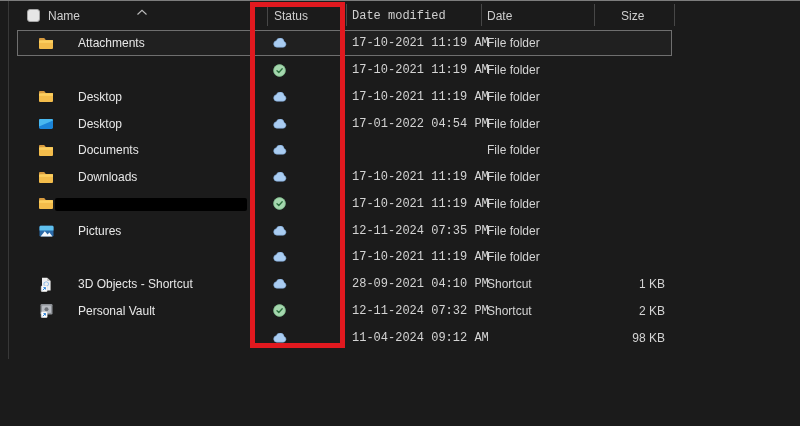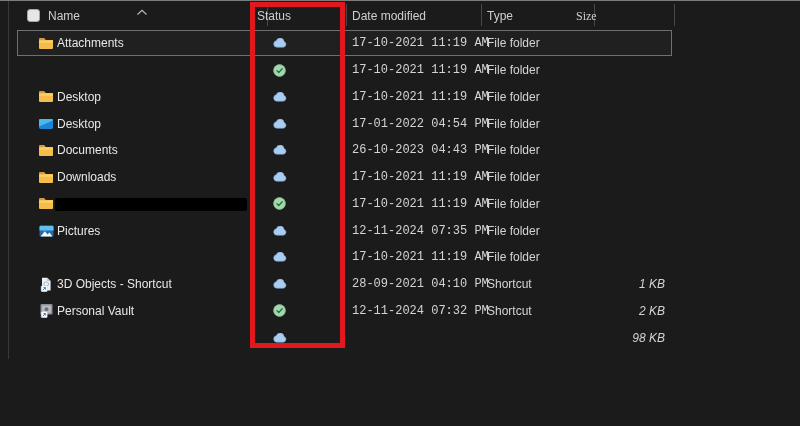--- a/index.html
+++ b/index.html
@@ -17,26 +17,26 @@
               background:#e6e6e6; border:1px solid #a5a5a5; border-radius:3px; }
   .sort-caret { position:absolute; left:136px; top:1px; width:12px; height:7px; }
 
   
   .list { position:absolute; left:0; top:30px; width:800px; }
   .row { position:relative; height:26.75px; }
   .row.selected .sel-ring { position:absolute; left:17px; top:0; width:655px; height:26px;
               border:1px solid #6f6f6f; background:rgba(255,255,255,0.025); }
   .cell { position:absolute; top:0; height:100%; display:flex; align-items:center;
           font-size:12px; color:#d4d4d4; white-space:nowrap; }
-  .name-cell { left:38px; gap:3px; color:#e7e7e7; }
+  .name-cell { left:38px; gap:24px; color:#e7e7e7; }
   .file-icon { width:16px; height:15px; display:flex; align-items:center; justify-content:center; flex:none; }
   .status-cell { left:273px; }
   .date-cell { left:352px;font-family:Liberation Mono, monospace; }
   .type-cell { left:487px; }
-  .size-cell { left:594px; width:80px; justify-content:flex-end; padding-right:9px;font-style:italic; }
+  .size-cell { left:594px; width:80px; justify-content:flex-end; padding-right:9px; }
   .redaction { display:none; position:absolute; left:55px; top:7px; width:192px; height:13px;
                background:#000; border-radius:2px; }
   .row.redacted .redaction { display:block; }
 
   
   .red-box { position:absolute; left:250px; top:2px; width:95px; height:346px;
              border:5px solid #e1191f; z-index:20; pointer-events:none; }
 </style>
 </head>
 <body>
@@ -47,27 +47,27 @@
 
   <div class="header">
     <span class="checkbox"></span>
     <span class="hlabel" style="left:48px;">Name</span>
     <span class="sort-caret">
       <svg width="12" height="7" viewBox="0 0 12 7">
           <path d="M1.5 5.5 6 1.3l4.5 4.2" fill="none" stroke="#bdbdbd" stroke-width="1.1"></path>
         </svg>
     </span>
     <span class="hsep" style="left:267px;"></span>
-    <span class="hlabel" style="left:257px;">Status</span>
+    <span class="hlabel" style="left:274px;">Status</span>
     <span class="hsep" style="left:346px;"></span>
-    <span class="hlabel" style="left:352px;">Date modified</span>
+    <span class="hlabel" style="left:352px;font-family:Liberation Mono, monospace;">Date modified</span>
     <span class="hsep" style="left:481px;"></span>
-    <span class="hlabel" style="left:487px;">Type</span>
+    <span class="hlabel" style="left:487px;">Date</span>
     <span class="hsep" style="left:594px;"></span>
-    <span class="hlabel" style="left:576px;font-family:Liberation Serif, serif;">Size</span>
+    <span class="hlabel" style="left:621px;">Size</span>
     <span class="hsep" style="left:674px;"></span>
   </div>
 
   <div class="list">
   <div class="row selected">
     <span class="sel-ring"></span>
     <span class="cell name-cell">
       <span class="file-icon">
             <svg width="16" height="13" viewBox="0 0 16 13">
               <path d="M1 3.2V2.2C1 1.6 1.5 1.1 2.1 1.1h4.1l1.6 1.8h6.1c.6 0 1.1.5 1.1 1.1v.9z" fill="#d79a3e"></path>
@@ -158,21 +158,20 @@
             </svg>
           </span>
       <span class="name-text">Documents</span>
     </span>
     
     <span class="cell status-cell">
           <svg width="14" height="10" viewBox="0 0 14 10">
             <path d="M3.9 9.2h6.3a2.9 2.9 0 0 0 .9-5.6A4.1 4.1 0 0 0 3.2 2.7 3.3 3.3 0 0 0 3.9 9.2z" fill="#a9ccf1" stroke="#7fa9d8" stroke-width="0.6"></path>
           </svg>
         </span>
-    <span class="cell date-cell">26-10-2023 04:43 PM</span>
     <span class="cell type-cell">File folder</span>
     <span class="cell size-cell"></span>
   </div>
 
   <div class="row">
     <span class="sel-ring"></span>
     <span class="cell name-cell">
       <span class="file-icon">
             <svg width="16" height="13" viewBox="0 0 16 13">
               <path d="M1 3.2V2.2C1 1.6 1.5 1.1 2.1 1.1h4.1l1.6 1.8h6.1c.6 0 1.1.5 1.1 1.1v.9z" fill="#d79a3e"></path>
@@ -305,18 +304,19 @@
   </div>
 
   <div class="row">
     <span class="sel-ring"></span>
     
     <span class="cell status-cell">
           <svg width="14" height="10" viewBox="0 0 14 10">
             <path d="M3.9 9.2h6.3a2.9 2.9 0 0 0 .9-5.6A4.1 4.1 0 0 0 3.2 2.7 3.3 3.3 0 0 0 3.9 9.2z" fill="#a9ccf1" stroke="#7fa9d8" stroke-width="0.6"></path>
           </svg>
         </span>
+    <span class="cell date-cell">11-04-2024 09:12 AM</span>
     <span class="cell size-cell">98 KB</span>
   </div>
 </div>
 
   <div class="red-box"></div>
 </div>
 
 </body></html>

